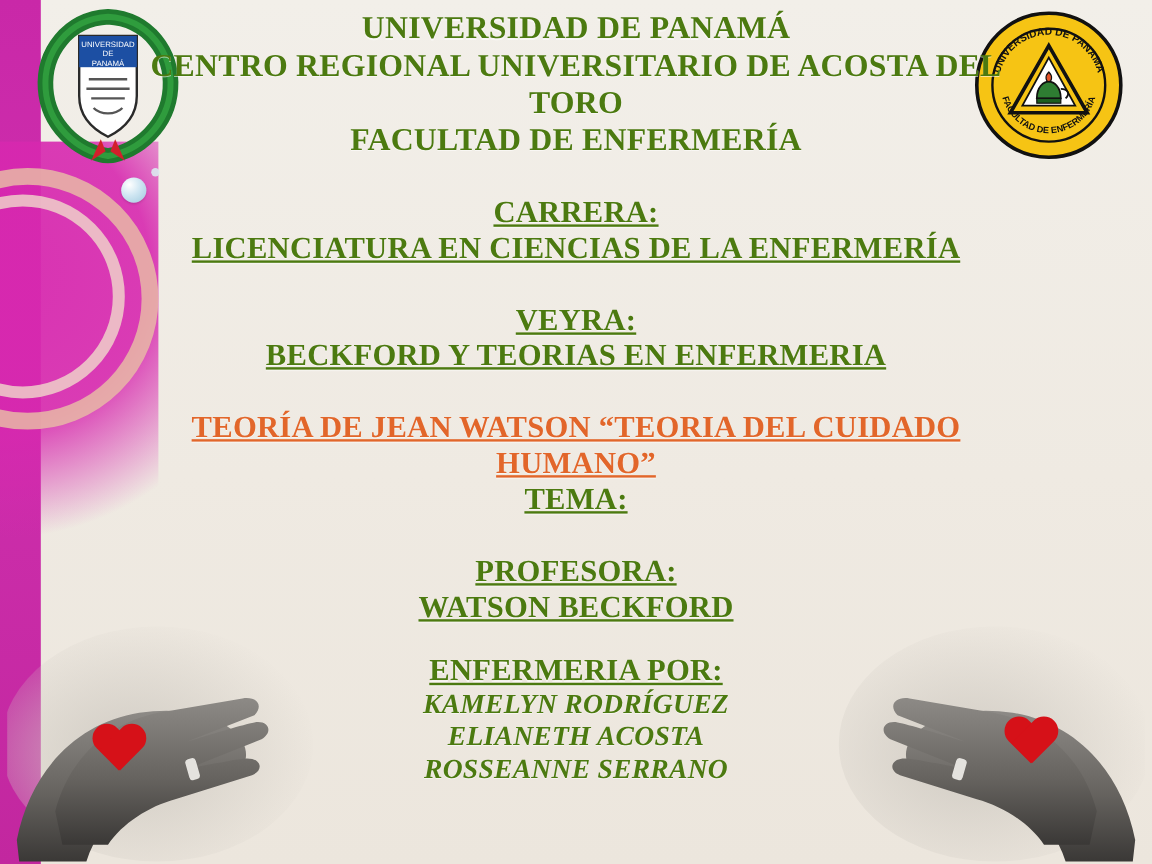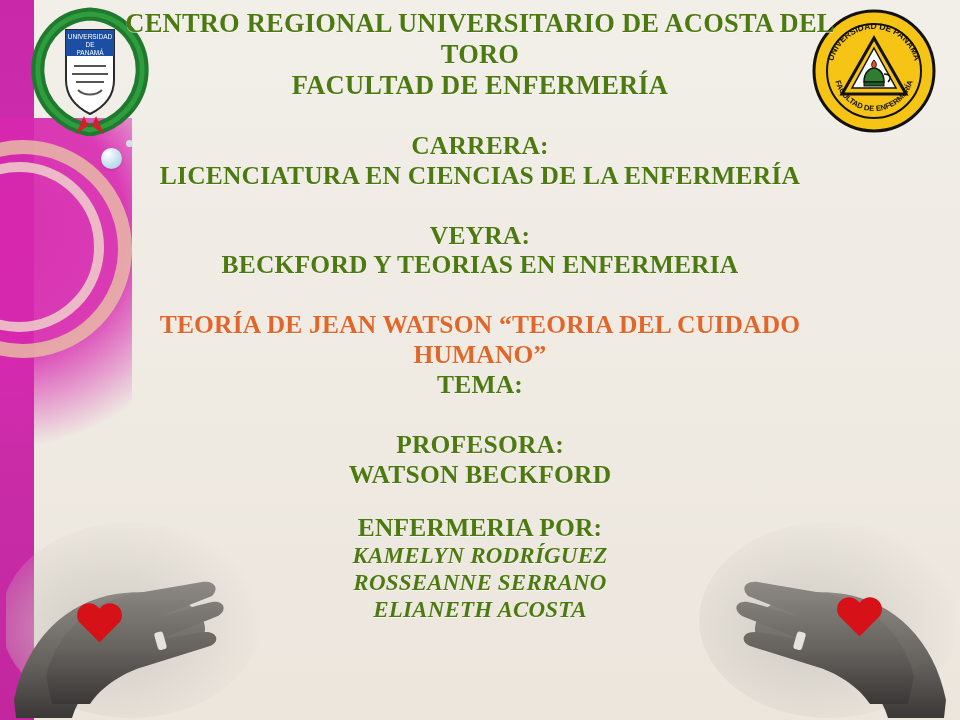--- a/index.html
+++ b/index.html
@@ -104,21 +104,21 @@
     text-align: center;
   }
   .line {
     font-weight: bold;
     letter-spacing: 0.2px;
     line-height: 1.17;
   }
   .c-green { color: #4c7a10; }
   .c-orange { color: #e2662a; }
   .sz-26 { font-size: 26.5px; }
-  .sz-25 { font-size: 25.5px; }
+  .sz-25 { font-size: 25.5px; text-decoration: underline; }
   .sz-24 { font-size: 23px; font-style: italic; }
   .gap-md { height: 24px; }
   .gap-lg { height: 30px; }
   .shadow-t {
     text-shadow: 0 1px 0 rgba(255,255,255,0.55);
   }
 
   
   .hands {
     position: absolute;
@@ -212,20 +212,21 @@
         <path d="M66 40 L88 80 H44 Z" fill="#ffffff" stroke="#111" stroke-width="1.5"></path>
         <path d="M56 74 C56 64 62 60 66 60 C70 60 76 64 76 74 Z" fill="#2e7d32" stroke="#111" stroke-width="1.5"></path>
         <path d="M66 52 C62 56 64 60 66 60 C68 60 70 56 66 52 Z" fill="#e4542a" stroke="#111" stroke-width="1"></path>
         <path d="M76 66 C82 66 84 70 80 74" fill="none" stroke="#111" stroke-width="1.5"></path>
         <rect x="56" y="74" width="20" height="4" fill="#1b5e20" stroke="#111" stroke-width="1"></rect>
       </g>
     </svg>
   </div>
 
   <div class="text-col">
+    <div class="line sz-26 c-green shadow-t">UNIVERSIDAD DE PANAMÁ</div>
     <div class="line sz-26 c-green shadow-t">CENTRO REGIONAL UNIVERSITARIO DE ACOSTA DEL TORO</div>
     <div class="line sz-26 c-green shadow-t">FACULTAD DE ENFERMERÍA</div>
 
     <div class="gap-lg"></div>
     <div class="line sz-25 c-green shadow-t">CARRERA:</div>
     <div class="line sz-25 c-green shadow-t">LICENCIATURA EN CIENCIAS DE LA ENFERMERÍA</div>
 
     <div class="gap-lg"></div>
     <div class="line sz-25 c-green shadow-t">VEYRA:</div>
     <div class="line sz-25 c-green shadow-t">BECKFORD Y TEORIAS EN ENFERMERIA</div>
@@ -234,22 +235,22 @@
     <div class="line sz-25 c-orange shadow-t">TEORÍA DE JEAN WATSON “TEORIA DEL CUIDADO HUMANO”</div>
     <div class="line sz-25 c-green shadow-t">TEMA:</div>
 
     <div class="gap-lg"></div>
     <div class="line sz-25 c-green shadow-t">PROFESORA:</div>
     <div class="line sz-25 c-green shadow-t">WATSON BECKFORD</div>
 
     <div class="gap-md"></div>
     <div class="line sz-25 c-green shadow-t">ENFERMERIA POR:</div>
     <div class="line sz-24 c-green shadow-t">KAMELYN RODRÍGUEZ</div>
+    <div class="line sz-24 c-green shadow-t">ELIANETH ACOSTA</div>
     <div class="line sz-24 c-green shadow-t">ROSSEANNE SERRANO</div>
-    <div class="line sz-24 c-green shadow-t">ELIANETH ACOSTA</div>
   </div>
 
   <div class="hands hands-left">
     <svg class="hand-shape" viewBox="0 0 290 230" width="290" height="230" aria-hidden="true">
       <defs>
         <radialGradient id="glowL" cx="42%" cy="55%" r="60%">
           <stop offset="0%" stop-color="#cfcac2" stop-opacity="0.95"></stop>
           <stop offset="100%" stop-color="#cfcac2" stop-opacity="0"></stop>
         </radialGradient>
         <linearGradient id="skinL" x1="0" y1="0" x2="0" y2="1">

